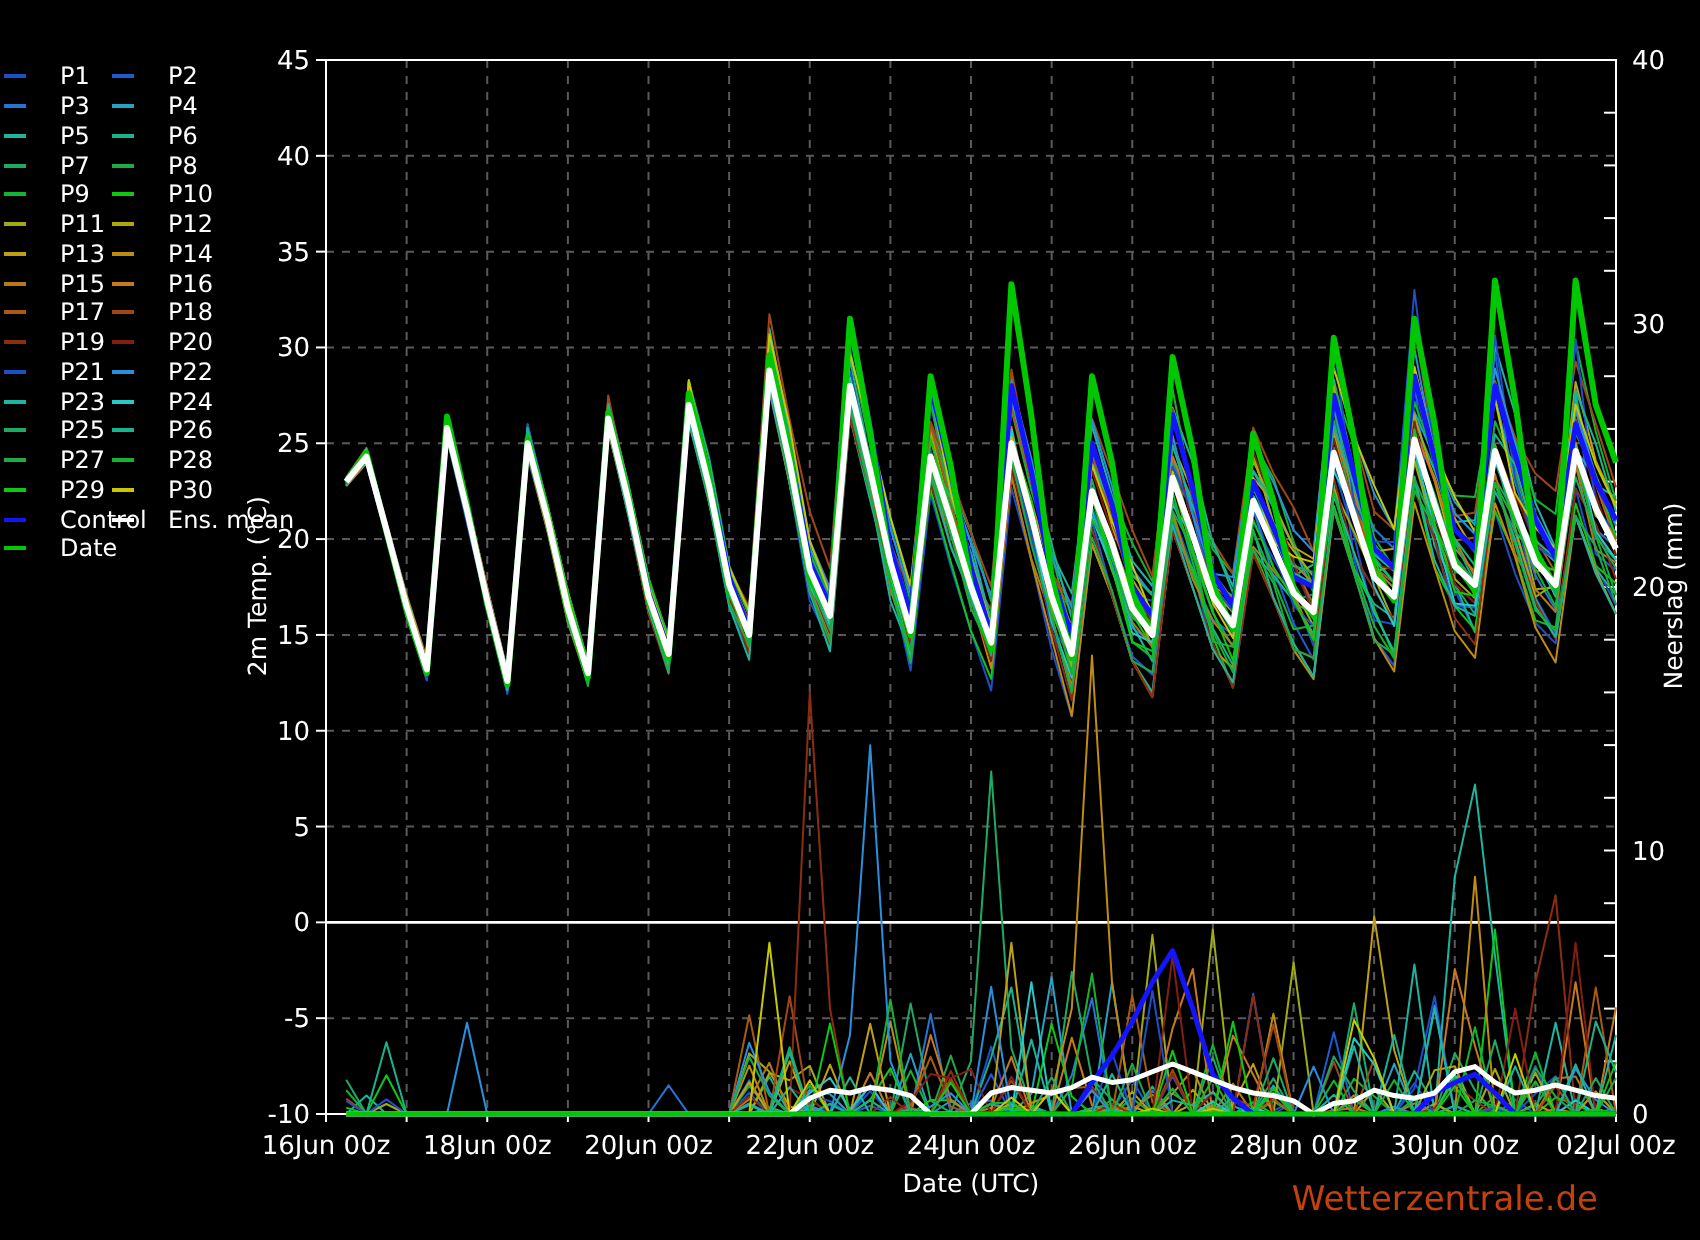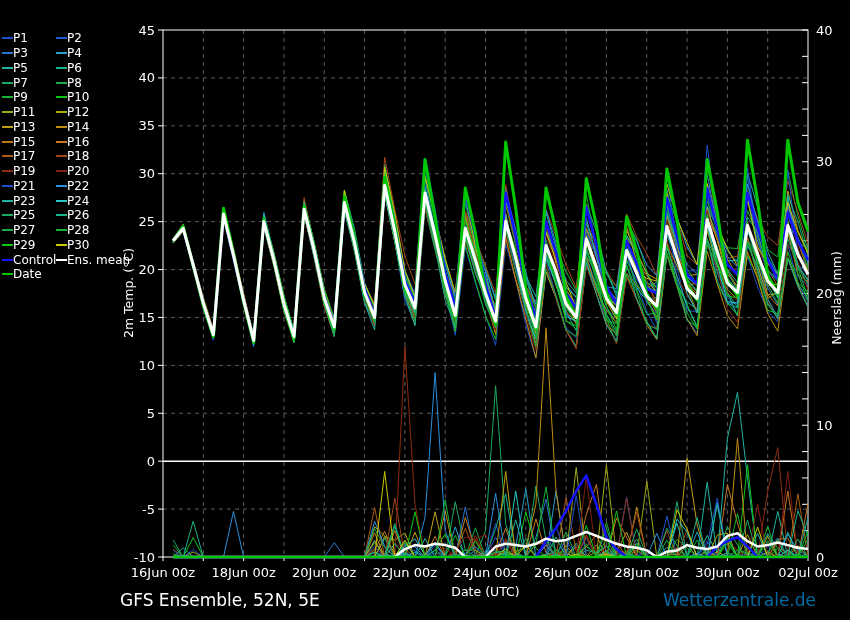--- a/index.html
+++ b/index.html
@@ -3,24 +3,24 @@
 <meta charset="utf-8">
 <style>
   html,body{margin:0;padding:0;background:#000;}
   .page{position:relative;width:850px;height:620px;background:#000;overflow:hidden;
         font-family:"DejaVu Sans", sans-serif;}
   .title{position:absolute;left:120px;top:4px;width:630px;text-align:center;
          color:#fff;font-size:16px;font-weight:bold;letter-spacing:.4px;z-index:3;}
   #chart{position:absolute;left:0;top:0;z-index:1;}
   .legend{position:absolute;left:2px;top:31px;z-index:2;display:grid;
           grid-template-columns:54px 78px;grid-auto-rows:14.75px;align-items:center;}
-  .lg-item{display:flex;align-items:center;gap:0;color:#fff;font-size:12px;line-height:12px;white-space:nowrap;}
+  .lg-item{display:flex;align-items:center;gap:17px;color:#fff;font-size:12px;line-height:12px;white-space:nowrap;}
   .sw{width:11px;height:2px;flex:0 0 11px;}
   .footer-left{position:absolute;left:120px;top:590px;color:#fff;font-size:17px;z-index:3;}
-  .footer-right{position:absolute;left:466px;width:350px;top:590px;text-align:right;color:#0369a1;font-size:17px;z-index:3;}
+  .footer-right{position:absolute;left:449px;width:350px;top:590px;text-align:right;color:#c2410c;font-size:17px;z-index:3;}
 </style>
 </head>
 <body>
 
 <div class="page">
   <svg id="chart" width="850" height="620">
       <line x1="203.3125" y1="30" x2="203.3125" y2="557" stroke="#5a5a5a" stroke-width="1" stroke-dasharray="4 4"></line>
       <line x1="243.625" y1="30" x2="243.625" y2="557" stroke="#5a5a5a" stroke-width="1" stroke-dasharray="4 4"></line>
       <line x1="283.9375" y1="30" x2="283.9375" y2="557" stroke="#5a5a5a" stroke-width="1" stroke-dasharray="4 4"></line>
       <line x1="324.25" y1="30" x2="324.25" y2="557" stroke="#5a5a5a" stroke-width="1" stroke-dasharray="4 4"></line>
@@ -326,15 +326,14 @@
       </div>
       <div class="lg-item">
         <span class="sw" style="background: rgb(255, 255, 255);"></span>
         <span>Ens. mean</span>
       </div>
       <div class="lg-item">
         <span class="sw" style="background: rgb(0, 200, 0);"></span>
         <span>Date</span>
       </div>
     </div>
-  <div class="footer-left">GFS Ensemble, 52N, 5E</div>
   <div class="footer-right">Wetterzentrale.de</div>
 </div>
 
 </body></html>

